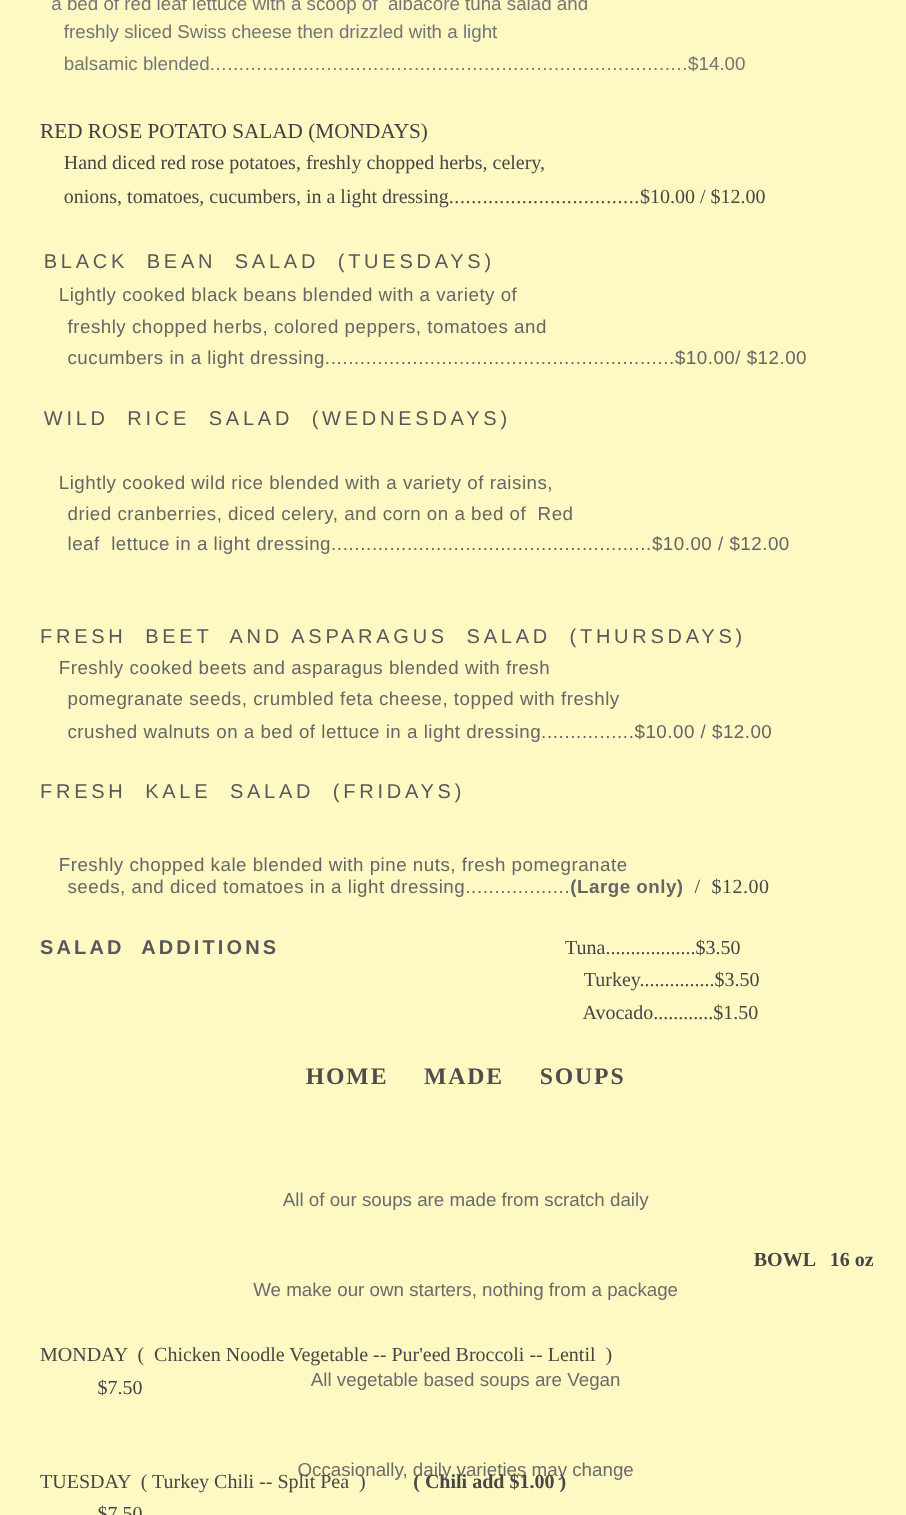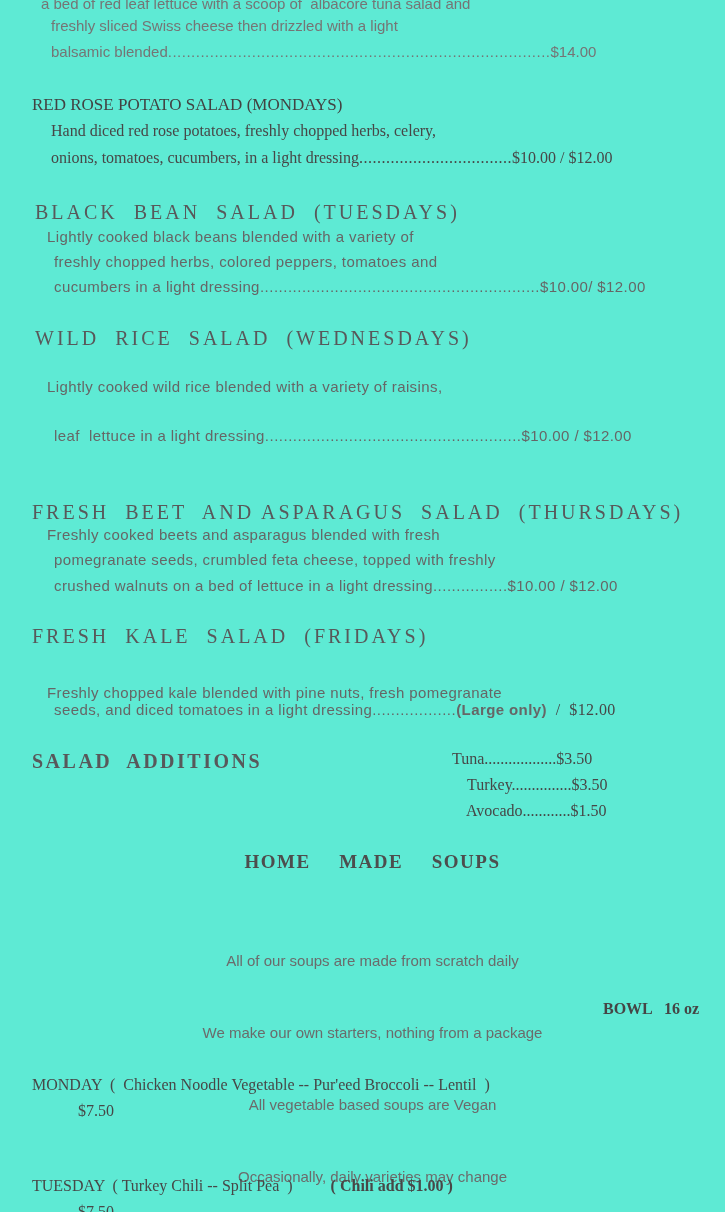--- a/index.html
+++ b/index.html
@@ -1,22 +1,22 @@
 <!DOCTYPE html>
 <html><head>
 <meta charset="utf-8">
 <style>
   html,body{margin:0;padding:0;background:#ffffff;}
-  #page{position:relative;width:725px;height:1212px;background:#5eead4;overflow:hidden;}
+  #page{position:relative;width:725px;height:1212px;background:#fef9c3;overflow:hidden;}
   .line{position:absolute;white-space:pre;}
   .serif{font-family:"Liberation Serif",serif;color:#474747;font-size:16px;}
   .serif-heading{font-family:"Liberation Serif",serif;color:#424242;font-size:17px;}
   .sans{font-family:"Liberation Sans",sans-serif;color:#757575;font-size:15px;}
   .geo{font-family:"Liberation Sans",sans-serif;color:#666666;font-size:15px;letter-spacing:0.4px;}
-  .geo-heading{font-family:Liberation Serif, serif;color:#58585a;font-size:20px;letter-spacing:3px;}
+  .geo-heading{font-family:Liberation Sans, sans-serif;color:#58585a;font-size:16px;letter-spacing:3px;}
   .geo-heading.bold{letter-spacing:2.5px;}
   .bold{font-weight:bold;}
   .center{left:10px;width:725px;text-align:center;}
   .soups-title{font-family:"Liberation Serif",serif;font-weight:bold;font-size:19px;color:#4d4d4d;letter-spacing:1.5px;word-spacing:8px;}
   .notes{line-height:24px;font-family:"Liberation Sans",sans-serif;color:#6b6b6b;font-size:15px;}
   .bowl{font-family:"Liberation Serif",serif;font-weight:bold;font-size:16px;color:#454545;}
   .dotlead{letter-spacing:0.5px;}
   .tu-note{margin-left:38px;font-weight:bold;}
 </style>
 </head>
@@ -32,20 +32,21 @@
   <div class="line serif" style="left:51px;top:122px;">Hand diced red rose potatoes, freshly chopped herbs, celery,</div>
   <div class="line serif" style="left:51px;top:149px;"><span>onions, tomatoes, cucumbers, in a light dressing</span><span class="dotlead">..................................</span><span>$10.00 / $12.00</span></div>
 
   <div class="line geo-heading" style="left:35px;top:201px;">BLACK  BEAN  SALAD  (TUESDAYS)</div>
   <div class="line geo" style="left:47px;top:228px;">Lightly cooked black beans blended with a variety of</div>
   <div class="line geo" style="left:54px;top:253px;">freshly chopped herbs, colored peppers, tomatoes and</div>
   <div class="line geo" style="left:54px;top:278px;text-align:center;"><span>cucumbers in a light dressing</span><span class="dotlead">............................................................</span><span>$10.00/ $12.00</span></div>
 
   <div class="line geo" style="left:47px;top:378px;">Lightly cooked wild rice blended with a variety of raisins,</div>
   <div class="line geo-heading" style="left:35px;top:327px;">WILD  RICE  SALAD  (WEDNESDAYS)</div>
+  <div class="line geo" style="left:54px;top:403px;">dried cranberries, diced celery, and corn on a bed of  Red</div>
   <div class="line geo" style="left:54px;top:427px;"><span>leaf  lettuce in a light dressing</span><span class="dotlead">.......................................................</span><span>$10.00 / $12.00</span></div>
 
   <div class="line geo-heading" style="left:32px;top:477px;margin-top:24px;">FRESH  BEET  AND ASPARAGUS  SALAD  (THURSDAYS)</div>
   <div class="line geo" style="left:47px;top:526px;">Freshly cooked beets and asparagus blended with fresh</div>
   <div class="line geo" style="left:54px;top:551px;">pomegranate seeds, crumbled feta cheese, topped with freshly</div>
   <div class="line geo" style="left:54px;top:577px;"><span>crushed walnuts on a bed of lettuce in a light dressing</span><span class="dotlead">................</span><span>$10.00 / $12.00</span></div>
 
   <div class="line geo-heading" style="left:32px;top:625px;">FRESH  KALE  SALAD  (FRIDAYS)</div>
   <div class="line geo" style="left:47px;top:672px;margin-top:12px;">Freshly chopped kale blended with pine nuts, fresh pomegranate</div>
   <div class="line geo" style="left:54px;top:701px;"><span>seeds, and diced tomatoes in a light dressing</span><span class="dotlead">..................</span><span class="bold">(Large only)</span><span class="serif">  /  $12.00</span></div>

